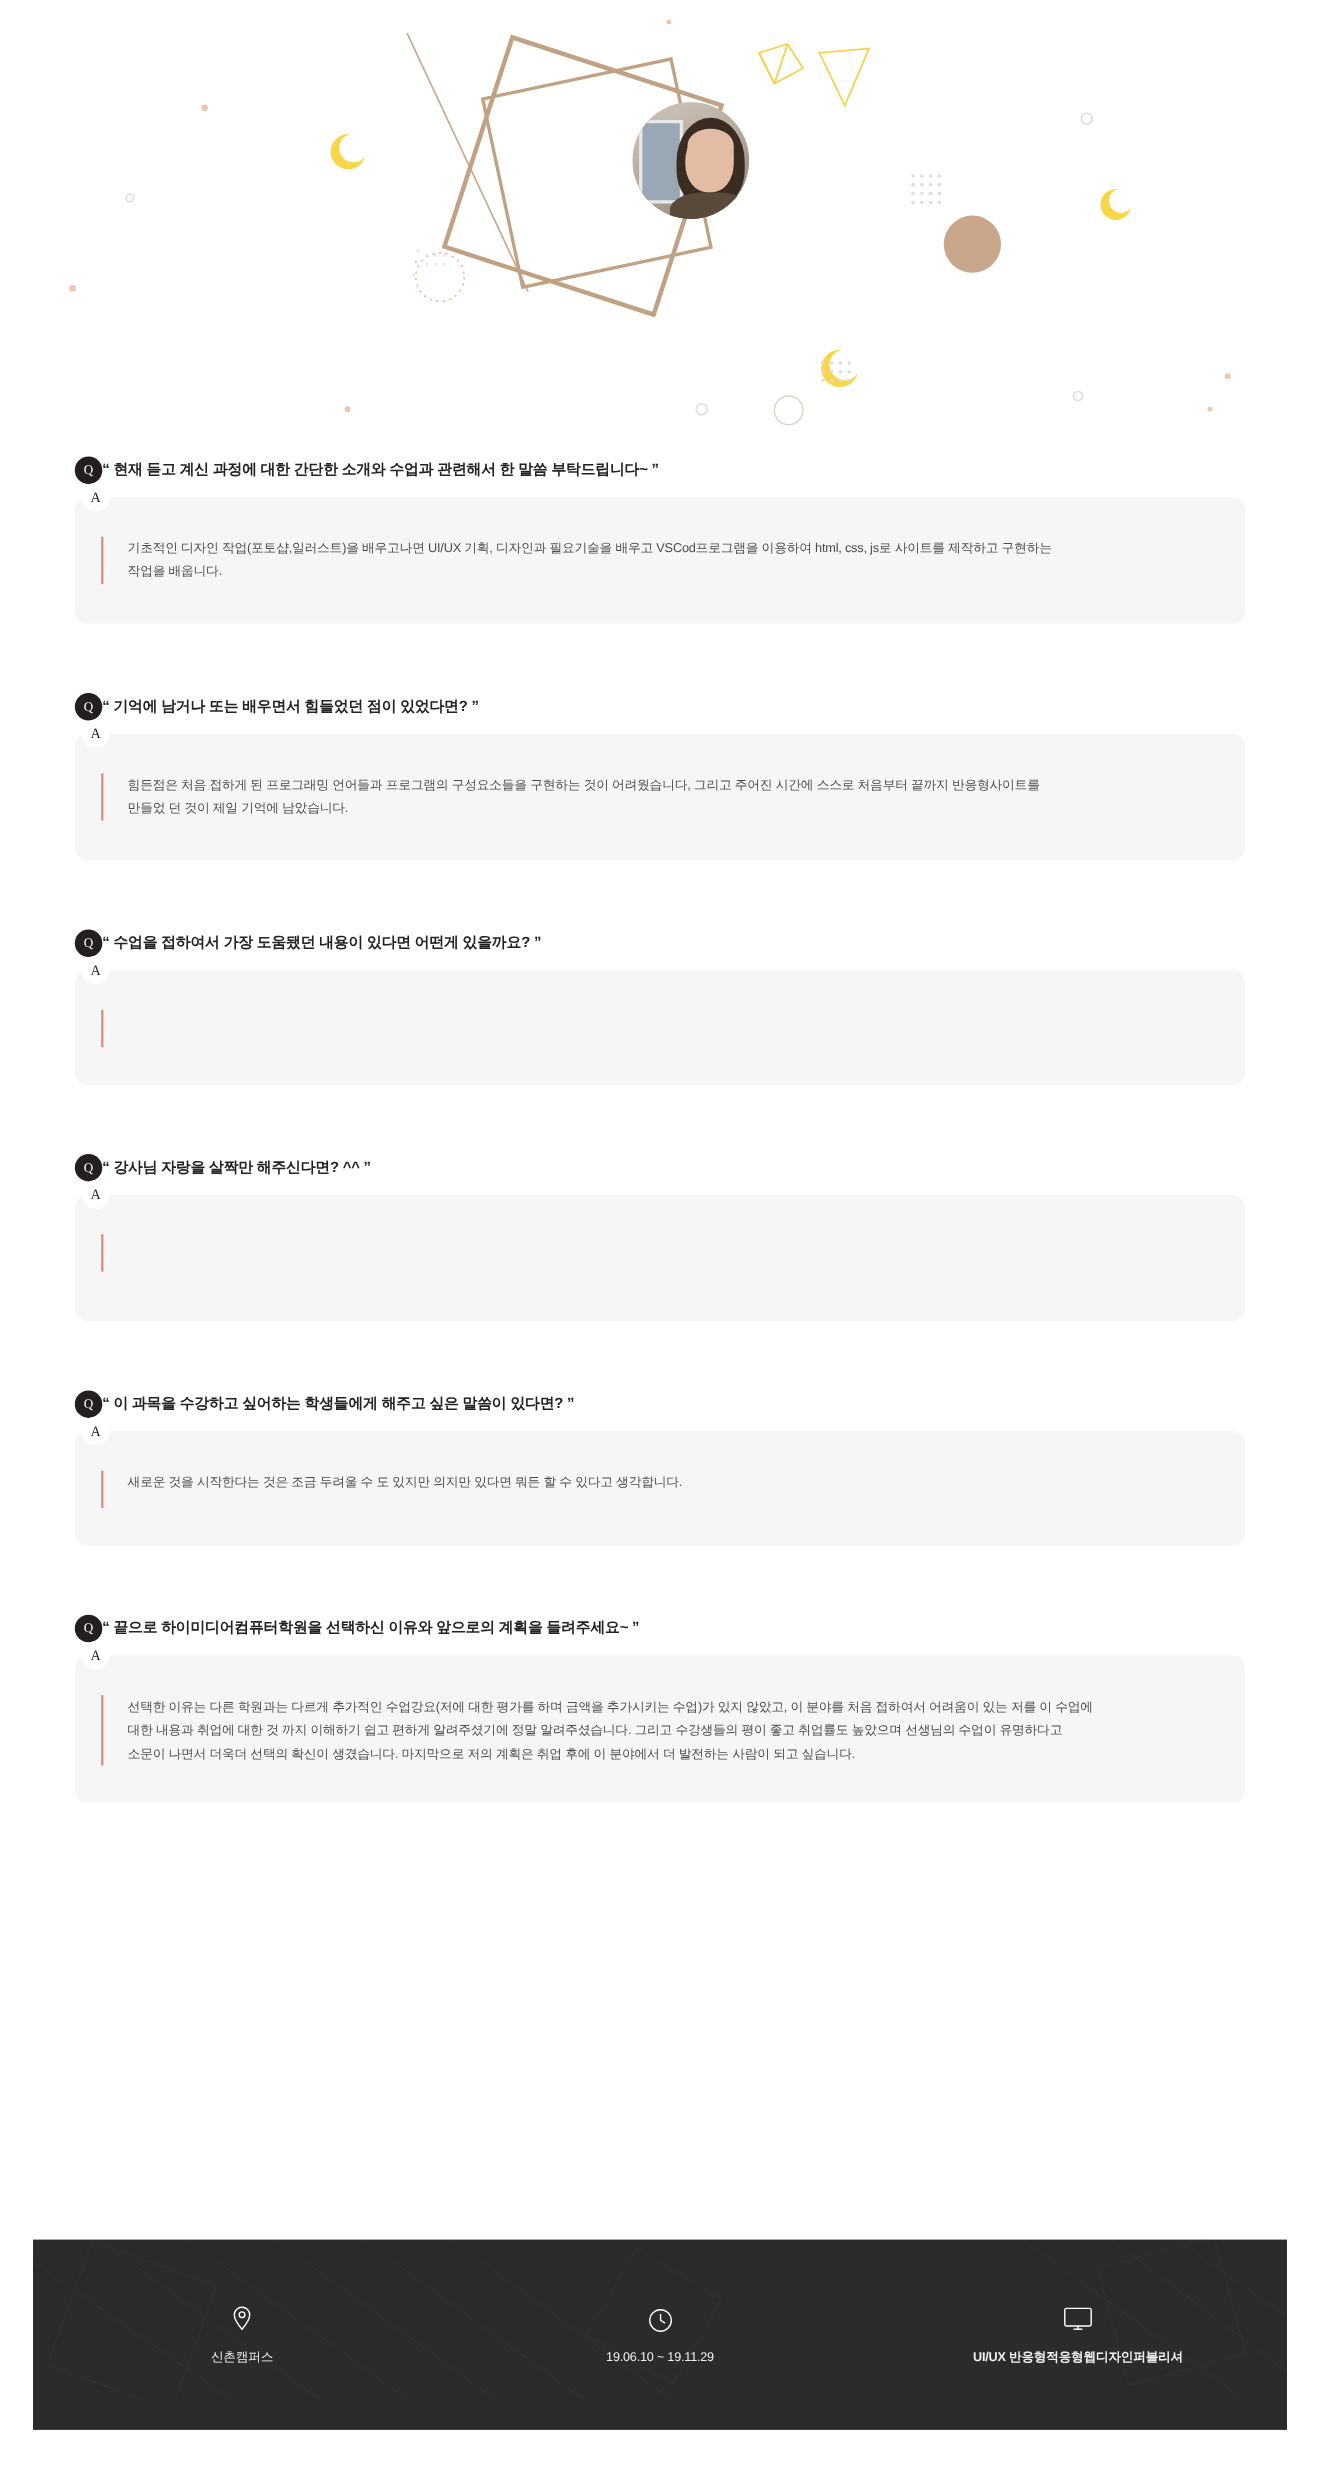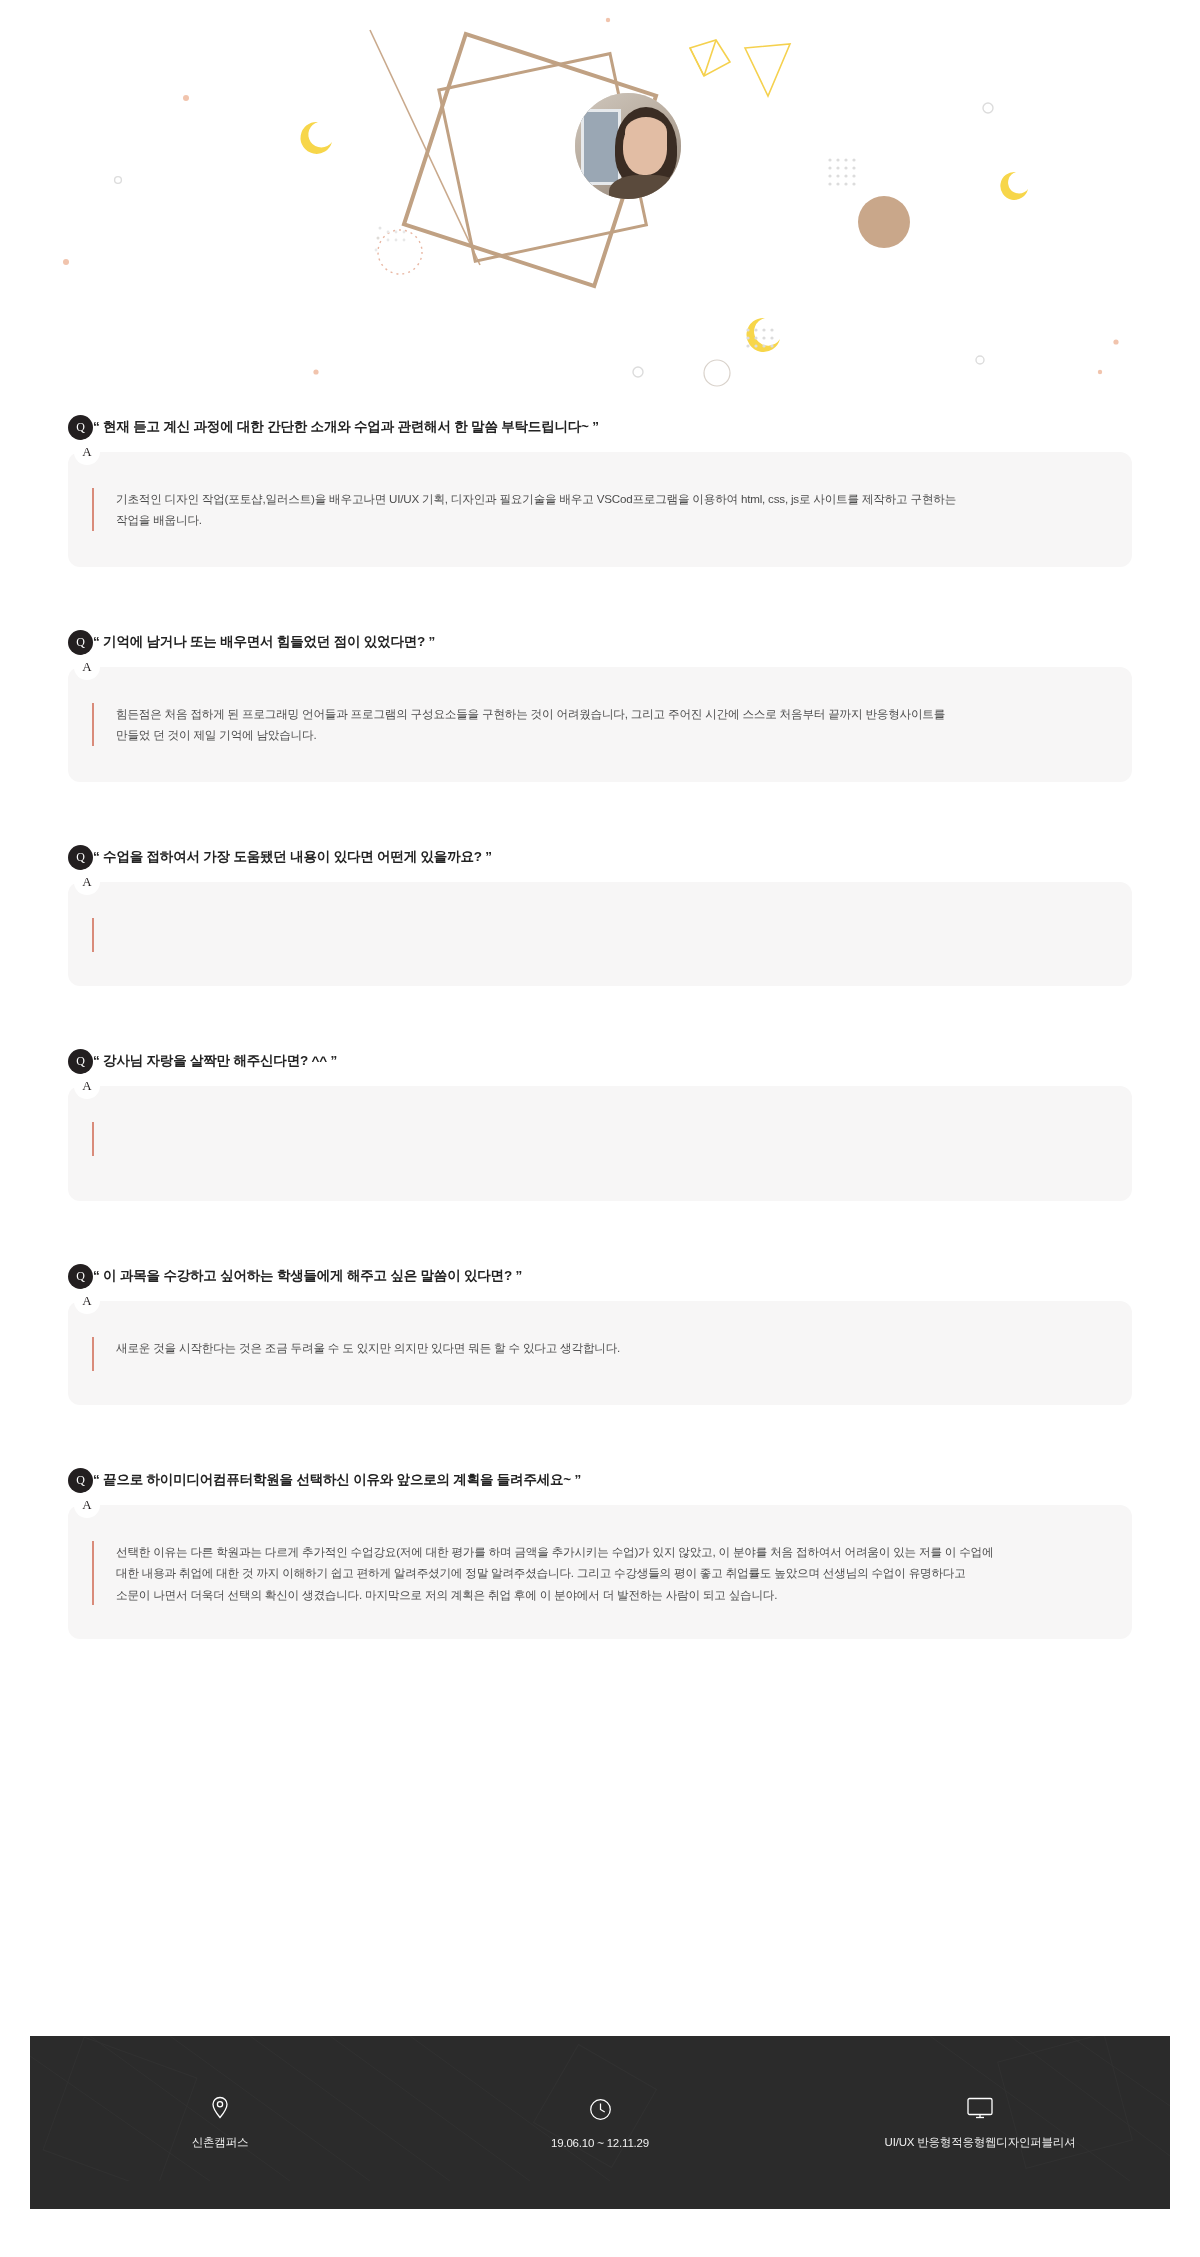--- a/index.html
+++ b/index.html
@@ -204,21 +204,21 @@
     margin-bottom: 14px;
     display: flex;
     align-items: center;
     justify-content: center;
   }
   .f-label {
     font-size: 11.5px;
     letter-spacing: -0.2px;
     color: #f0f0f0;
   }
-  .f-label.strong { font-weight: normal; }
+  .f-label.strong { font-weight: bold; }
 </style>
 </head>
 <body>
 
 <div class="page">
 
   <div class="hero">
     <svg width="1200" height="410" viewBox="0 0 1200 410">
 
       <line x1="370" y1="30" x2="480" y2="265" stroke="#c9a98c" stroke-width="1.6"></line>
@@ -455,21 +455,21 @@
         <div class="f-label">신촌캠퍼스</div>
       </div>
 
       <div class="f-item">
         <div class="f-icon">
           <svg width="23" height="23" viewBox="0 0 24 24" fill="none" stroke="#ffffff" stroke-width="1.3">
             <circle cx="12" cy="12" r="10.2"></circle>
             <path d="M12 5.8V12l4.4 2.6"></path>
           </svg>
         </div>
-        <div class="f-label">19.06.10 ~ 12.11.29</div>
+        <div class="f-label">19.06.10 ~ 19.11.29</div>
       </div>
 
       <div class="f-item">
         <div class="f-icon">
           <svg width="26" height="22" viewBox="0 0 26 22" fill="none" stroke="#ffffff" stroke-width="1.3">
             <rect x="1" y="1.5" width="24" height="16" rx="1.6"></rect>
             <path d="M9 20.5h8"></path>
             <path d="M13 17.5v3"></path>
           </svg>
         </div>

